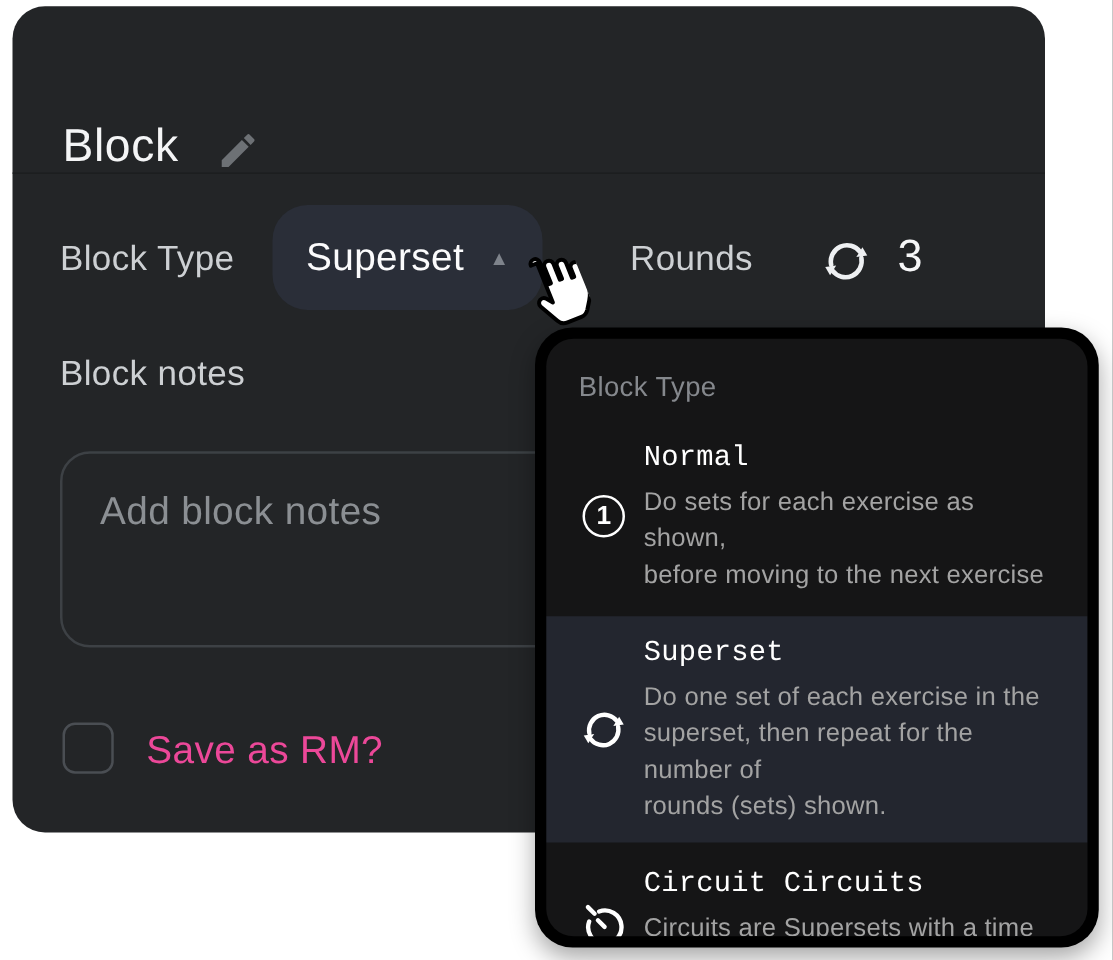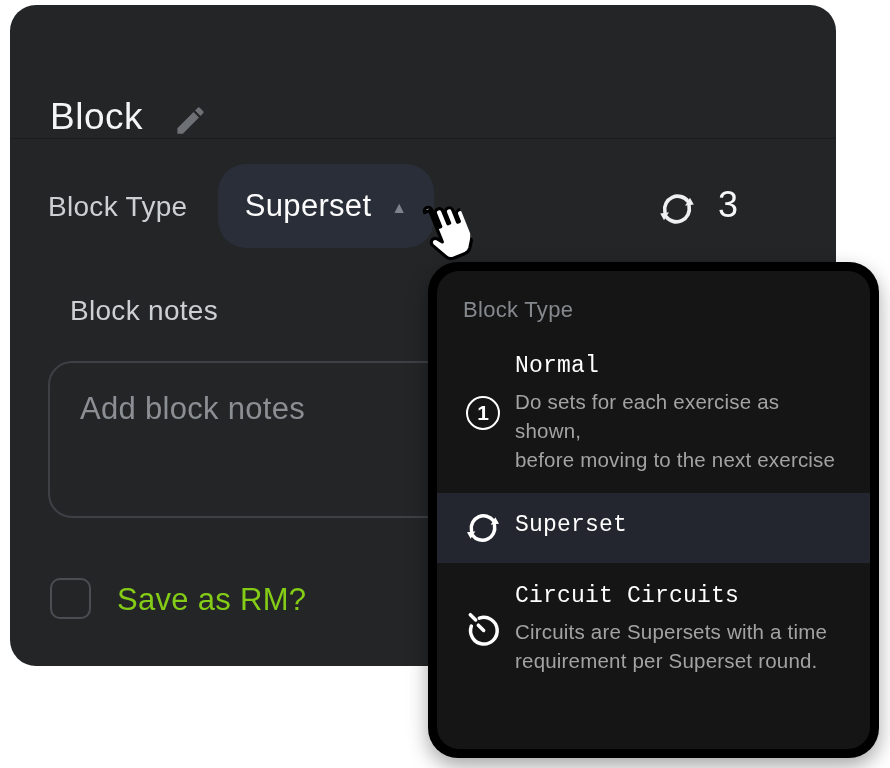--- a/index.html
+++ b/index.html
@@ -28,21 +28,21 @@
     border-bottom:1px solid var(--divider);
     display:flex; align-items:flex-end; padding:0 40px;
   }
   .title { font-size:37px; font-weight:500; color:#f4f5f6; letter-spacing:.5px; }
   .pencil { margin-left:30px; width:35px; height:35px; color:#6d7175; cursor:pointer; }
   .pencil svg { width:100%; height:100%; display:block; }
 
   .field-label { position:absolute; font-size:28px; color:#cdd0d3; letter-spacing:.3px; }
   .lbl-type   { left:38px;  top:186px; }
   .lbl-rounds { left:494px; top:186px; }
-  .lbl-notes  { left:38px;  top:290px;margin-left:22px; }
+  .lbl-notes  { left:38px;  top:278px; }
 
   .pill {
     position:absolute; left:208px; top:159px; width:216px; height:84px;
     border:none; border-radius:28px; background:var(--pill-bg);
     display:flex; align-items:center; justify-content:center; gap:20px;
     cursor:pointer; font-family:inherit;
   }
   .pill-text { font-size:31px; color:#fbfbfc; letter-spacing:.3px; }
   .caret { font-size:16px; color:#7e838b; padding-top:4px; }
 
@@ -55,21 +55,21 @@
     border:2px solid #3d4145; border-radius:24px; background:transparent;
     padding:28px 30px; font-size:31px; color:#5eead4;
     font-family:inherit; resize:none; outline:none; letter-spacing:.3px;
   }
   .notes-area::placeholder { color:#8b8f93; }
 
   .checkbox {
     position:absolute; left:40px; top:573px; width:41px; height:41px;
     border:2.5px solid #4a4e53; border-radius:10px; background:transparent; cursor:pointer;
   }
-  .save-label { position:absolute; left:107px; top:577px; font-size:31px; color:#84cc16; letter-spacing:.3px; }
+  .save-label { position:absolute; left:107px; top:577px; font-size:31px; color:#ec4899; letter-spacing:.3px; }
 
   
   .popup {
     position:absolute; left:428px; top:262px; width:451px; height:496px;
     background:var(--popup-border); border-radius:30px; padding:9px;
     z-index:10; box-shadow:0 8px 20px rgba(0,0,0,.35);
   }
   .popup-inner {
     width:100%; height:100%; background:var(--popup-bg); border-radius:22px;
     overflow:hidden; display:flex; flex-direction:column;
@@ -106,20 +106,21 @@
     </span>
   </div>
 
   <div class="field-label lbl-type">Block Type</div>
 
   <button class="pill">
     <span class="pill-text">Superset</span>
     <span class="caret">▲</span>
   </button>
 
+  <div class="field-label lbl-rounds">Rounds</div>
 
   <span class="rounds-icon">
     <svg viewBox="0 0 24 24">
       <g fill="none" stroke="currentColor" stroke-width="2.1" stroke-linecap="round">
         <path d="M5.1 13.6 A 7.4 7.4 0 0 1 18.3 7.7"></path>
         <path d="M18.9 10.4 A 7.4 7.4 0 0 1 5.7 16.3"></path>
       </g>
       <polygon points="21.6,9.4 16.6,10.1 19.4,5.6" fill="currentColor"></polygon>
       <polygon points="2.4,14.6 7.4,13.9 4.6,18.4" fill="currentColor"></polygon>
     </svg>
@@ -157,20 +158,23 @@
           <g fill="none" stroke="currentColor" stroke-width="2.1" stroke-linecap="round">
             <path d="M5.1 13.6 A 7.4 7.4 0 0 1 18.3 7.7"></path>
             <path d="M18.9 10.4 A 7.4 7.4 0 0 1 5.7 16.3"></path>
           </g>
           <polygon points="21.6,9.4 16.6,10.1 19.4,5.6" fill="currentColor"></polygon>
           <polygon points="2.4,14.6 7.4,13.9 4.6,18.4" fill="currentColor"></polygon>
         </svg>
       </span>
       <div class="opt-text">
         <div class="opt-title">Superset</div>
+        <div class="opt-desc">Do one set of each exercise in the
+superset, then repeat for the number of
+rounds (sets) shown.</div>
       </div>
     </div>
 
     <div class="option">
       <span class="opt-icon">
         <svg viewBox="0 0 24 24">
           <g fill="none" stroke="currentColor" stroke-width="2.1" stroke-linecap="round">
             <path d="M9.8 5.5 A 8 8 0 1 1 5 10.3"></path>
             <path d="M7.6 6.6 L4.4 3.4"></path>
             <path d="M12.4 12.9 L9.2 9.7"></path>

